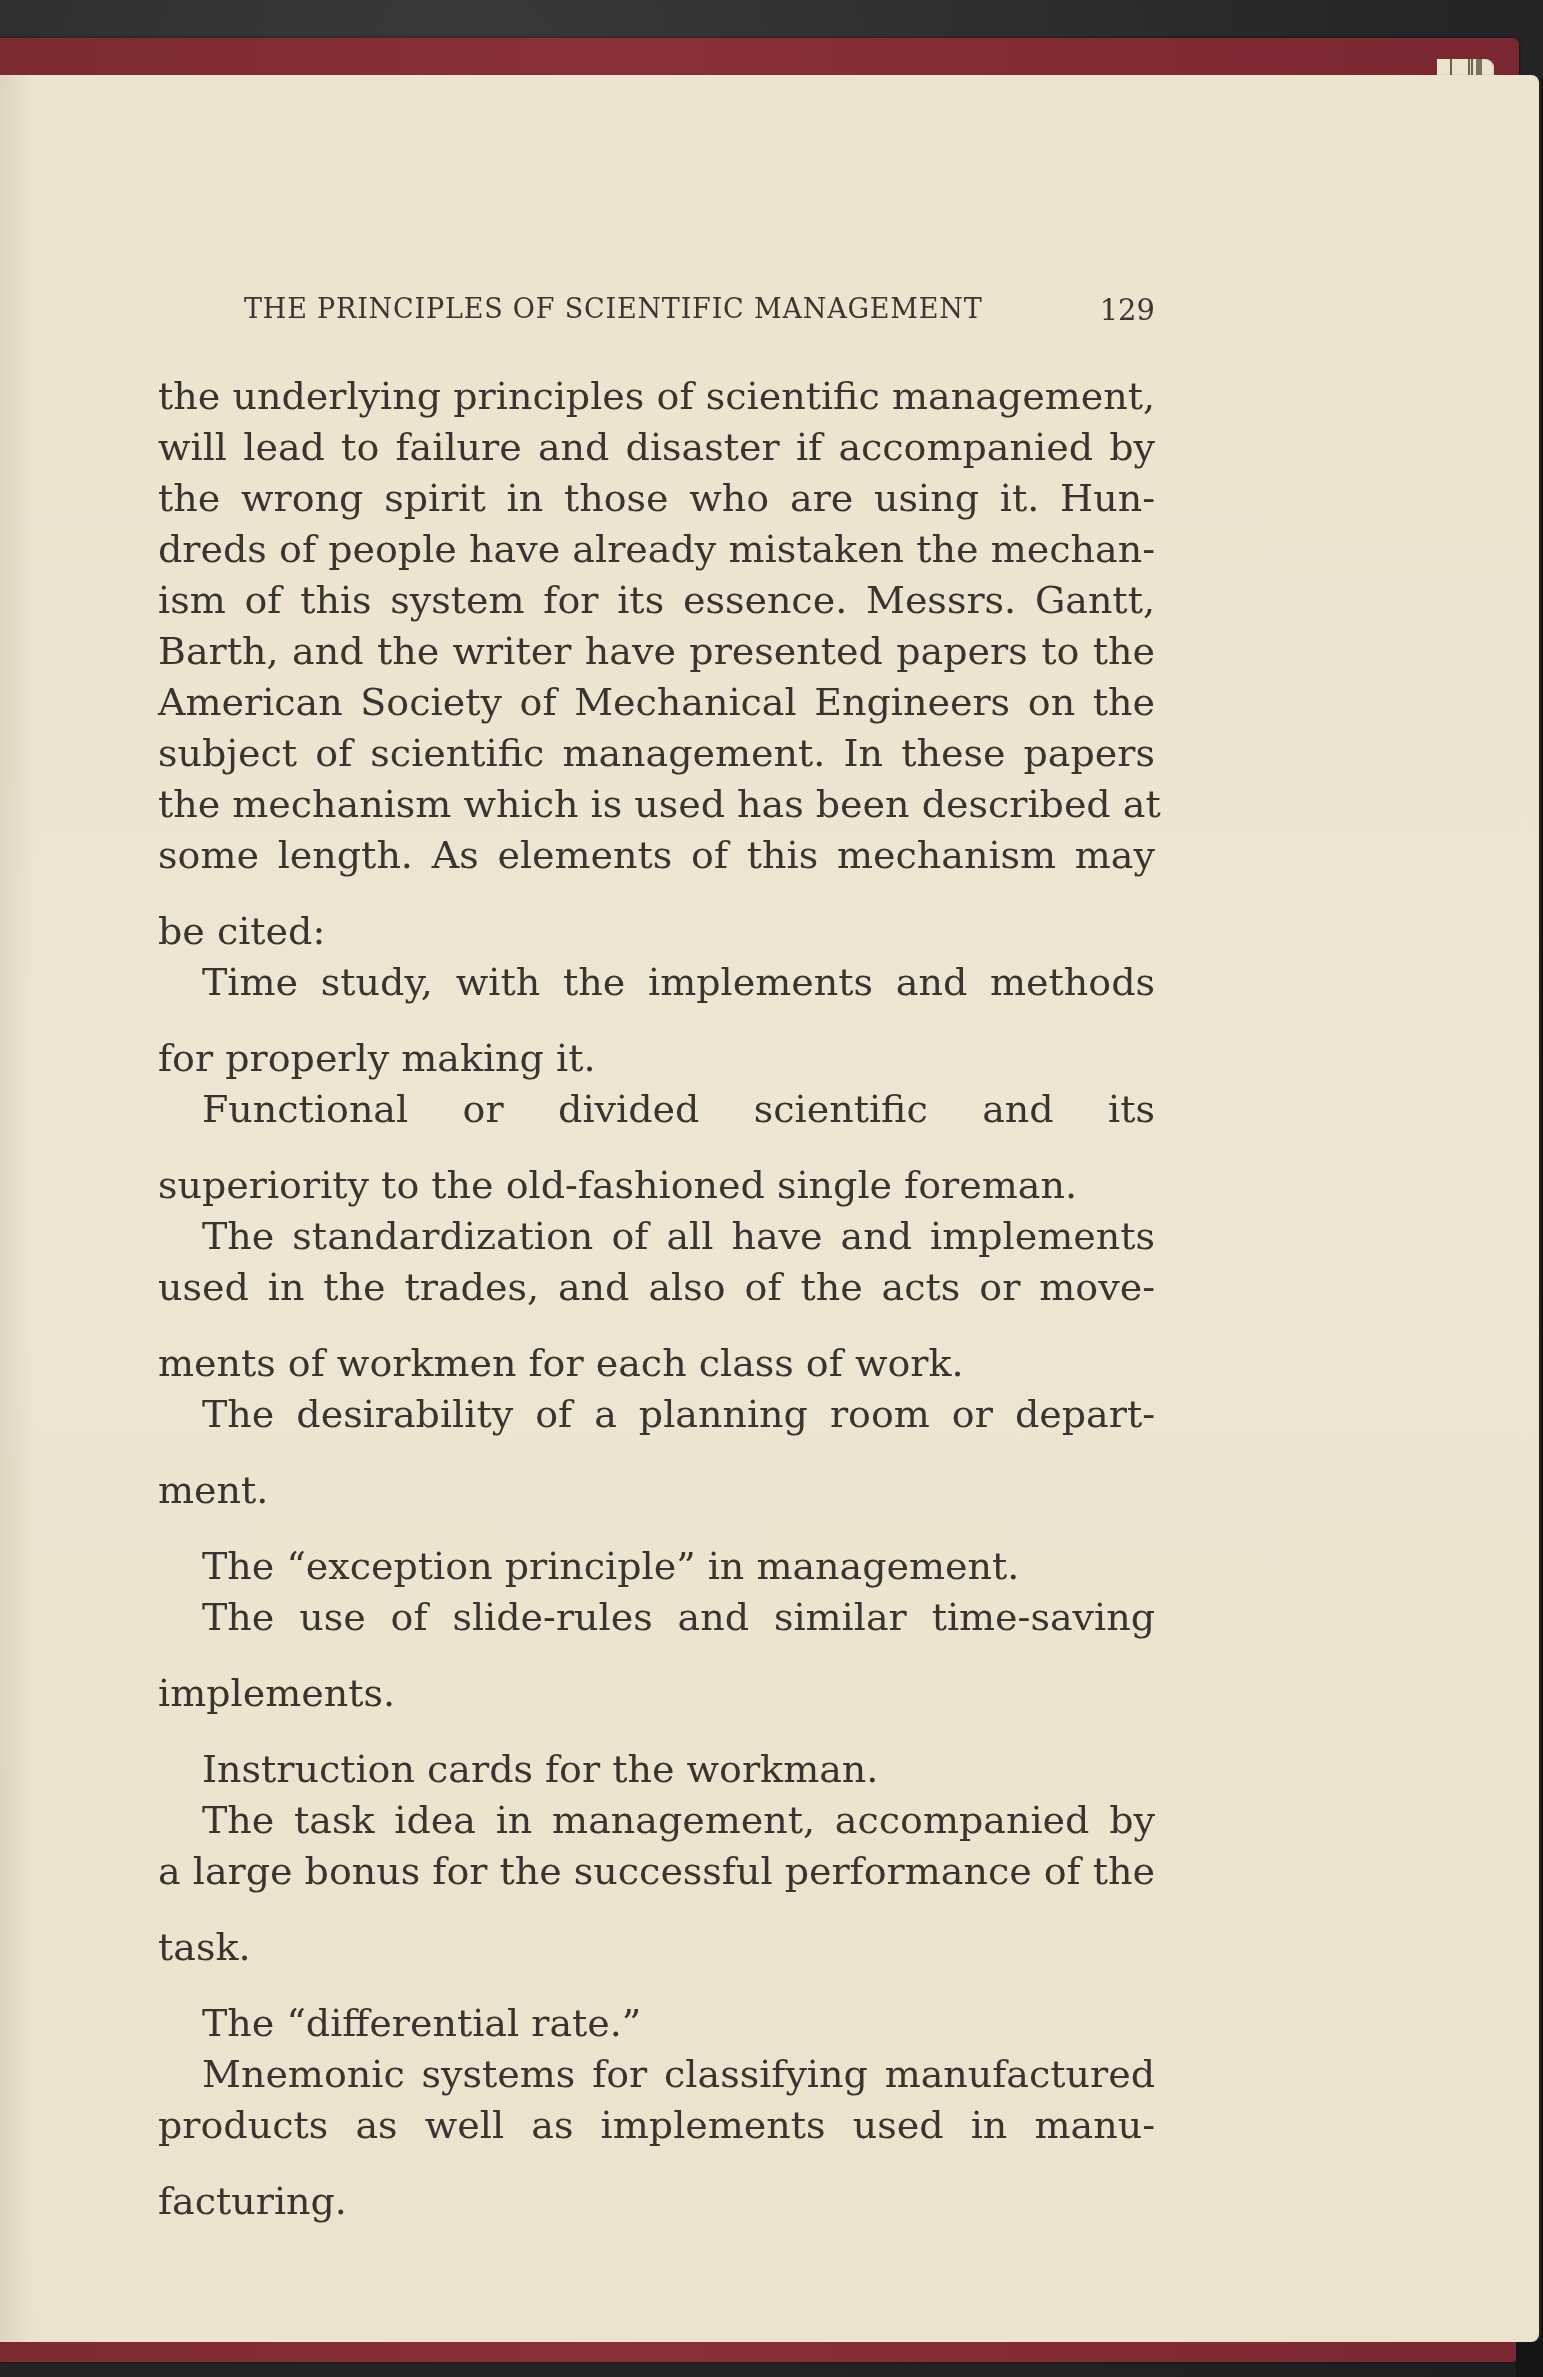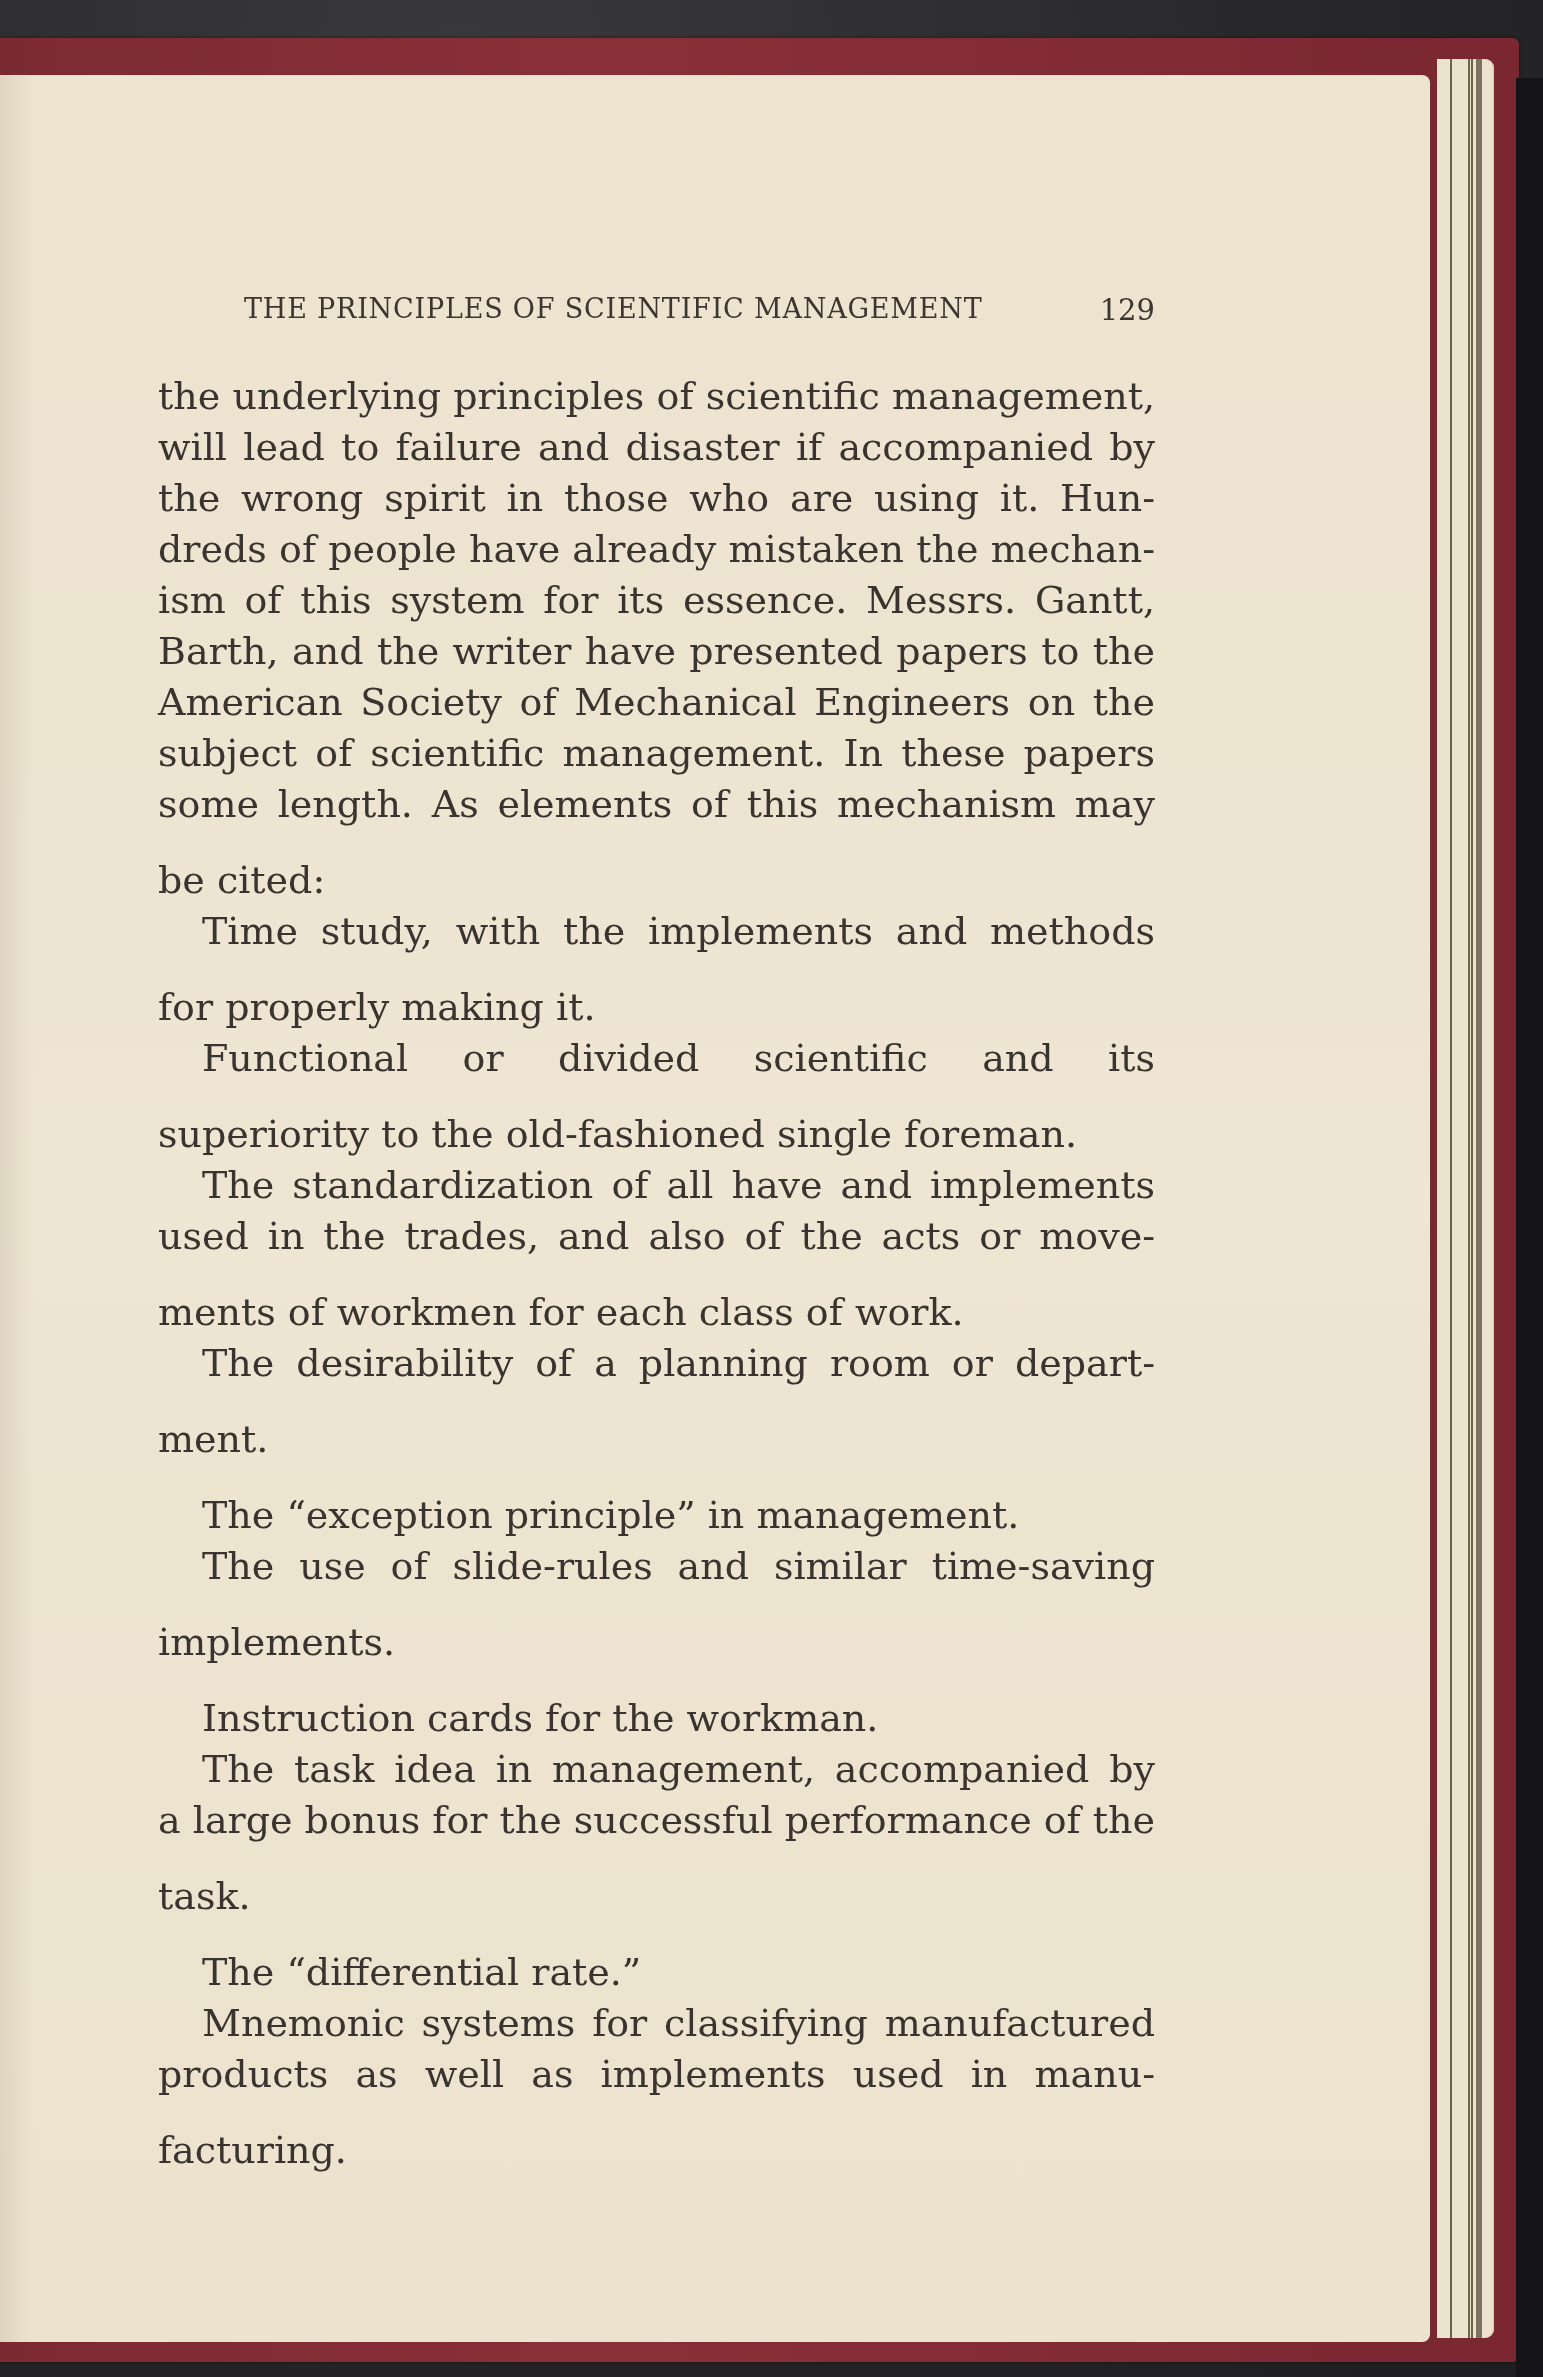--- a/index.html
+++ b/index.html
@@ -60,21 +60,21 @@
   }
   .stack-line.thick {
     width: 5.9px;
     background: #7a735f;
   }
   
   .page {
     position: absolute;
     left: 0;
     top: 75px;
-    width: 1430px;
+    width: 1539px;
     height: 2267px;
     background: linear-gradient(180deg, #ede3cf 0%, #eee5d2 50%, #ece2cd 100%);
     border-radius: 0 7.8px 7.8px 0;
     box-shadow: 1.3px 0 1.3px rgba(80,70,50,0.35);
   }
   .page::before {
     content: "";
     position: absolute;
     left: 0;
     top: 0;
@@ -154,20 +154,21 @@
   <div class="body-text">
 
     <span class="line">the underlying principles of scientific management,</span>
     <span class="line">will lead to failure and disaster if accompanied by</span>
     <span class="line">the wrong spirit in those who are using it.  Hun-</span>
     <span class="line">dreds of people have already mistaken the mechan-</span>
     <span class="line">ism of this system for its essence.  Messrs. Gantt,</span>
     <span class="line">Barth, and the writer have presented papers to the</span>
     <span class="line">American Society of Mechanical Engineers on the</span>
     <span class="line">subject of scientific management.  In these papers</span>
+    <span class="line">the mechanism which is used has been described at</span>
     <span class="line">some length.  As elements of this mechanism may</span>
     <span class="line last">be cited:</span>
 
     <span class="line indent">Time study, with the implements and methods</span>
     <span class="line last">for properly making it.</span>
 
     <span class="line indent">Functional or divided scientific and its</span>
     <span class="line last">superiority to the old-fashioned single foreman.</span>
 
     <span class="line indent">The standardization of all have and implements</span>

